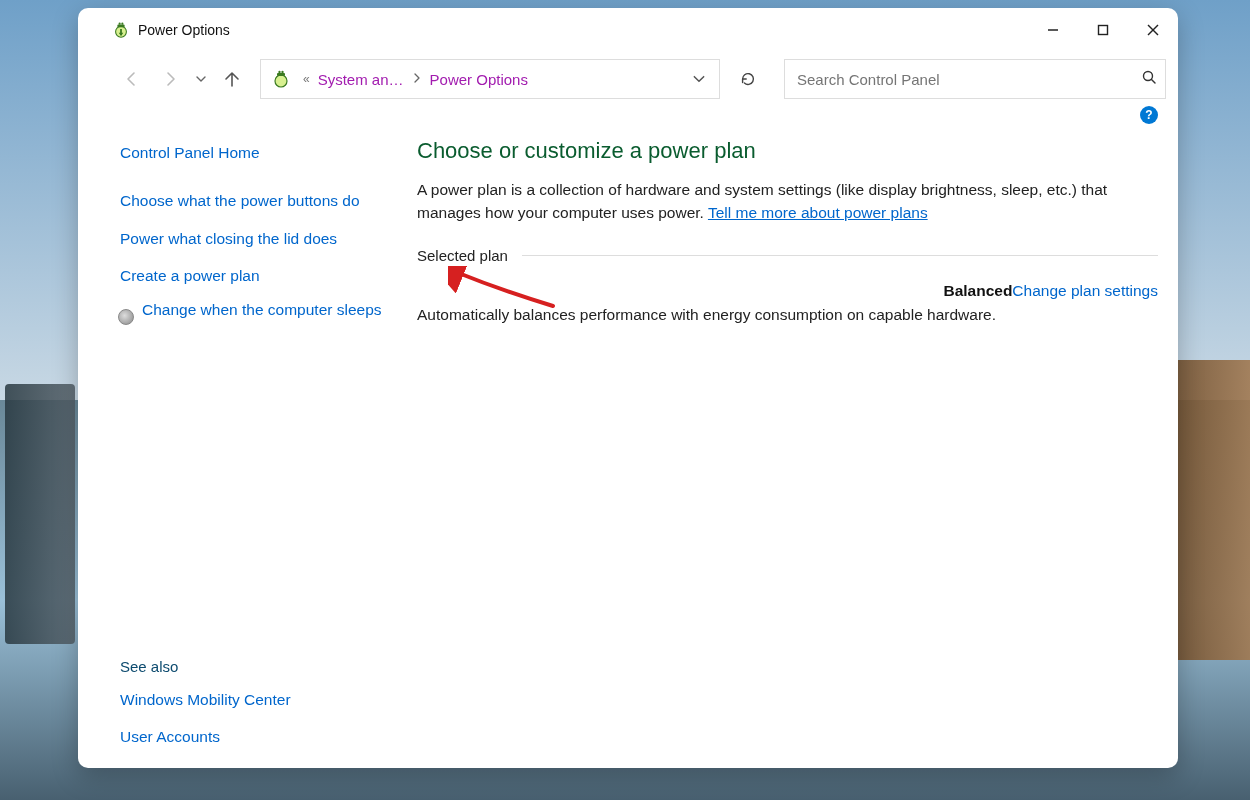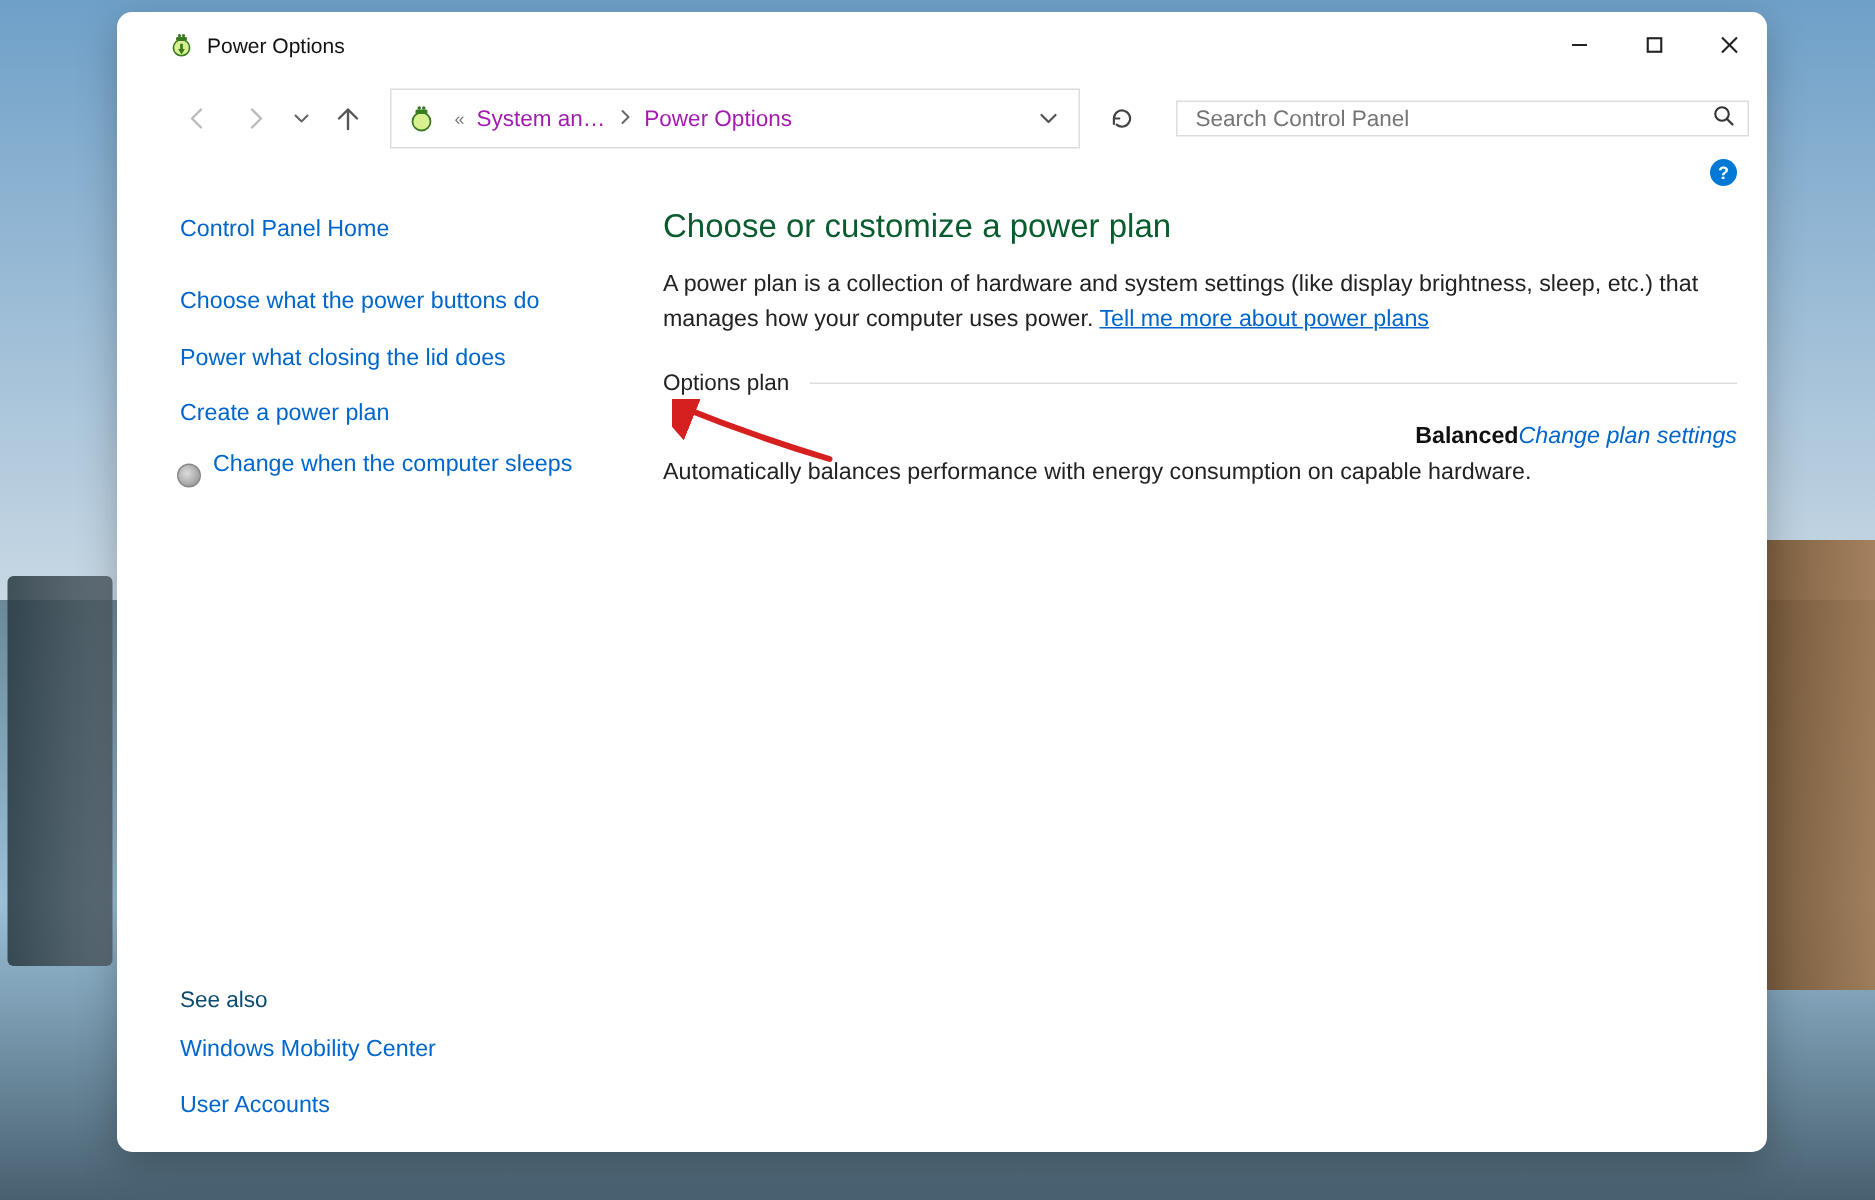--- a/index.html
+++ b/index.html
@@ -31,51 +31,51 @@
   .navrow { height:58px; display:flex; align-items:center; padding:0 12px 4px 18px; gap:6px; }
   .nav-btn { width:32px; height:32px; display:flex; align-items:center; justify-content:center; border-radius:4px; color:#555; }
   .nav-btn.disabled { color:#bbb; }
   .address { flex:0 0 auto; width:460px; height:40px; border:1px solid #ddd; display:flex; align-items:center; padding:0 6px; gap:4px; margin-left:6px; }
   .addr-icon { width:20px; height:20px; margin:0 4px; }
   .addr-text { font-size:15px; color:#a21caf; white-space:nowrap; }
   .addr-sep { color:#777; font-size:12px; padding:0 4px; }
   .addr-flex { flex:1; }
   .addr-dd { width:28px; display:flex; justify-content:center; color:#555; }
   .refresh { width:40px; height:40px; display:flex; align-items:center; justify-content:center; color:#444; margin-left:2px; }
-  .search { flex:1; height:24px; border:1px solid #ddd; margin-left:10px; display:flex; align-items:center; padding:0 8px 0 12px; }
+  .search { flex:1; height:40px; border:1px solid #ddd; margin-left:10px; display:flex; align-items:center; padding:0 8px 0 12px; }
   .search input { border:none; outline:none; font-size:15px; width:100%; color:#333; background:transparent; }
   .search .s-icon { color:#333; }
 
   
   .help-row { height:18px; position:relative; }
   .help-icon { position:absolute; right:20px; top:-4px; width:18px; height:18px; border-radius:50%; background:#0078d4; color:#fff; display:flex; align-items:center; justify-content:center; font-size:12px; font-weight:bold; }
 
   
-  .body { flex:1; display:flex; padding:4px 20px 12px 20px; gap:34px; }
+  .body { flex:1; display:flex; padding:4px 20px 12px 20px; gap:9px; }
 
   .sidebar { width:290px; display:flex; flex-direction:column; padding-top:6px; }
   .side-link { font-size:15.5px; color:#0066cc; padding:8px 2px; line-height:1.4; cursor:pointer; }
   .side-home { color:#0066cc; font-size:15.5px; padding:6px 2px 20px 2px; }
   .side-withicon { display:flex; align-items:flex-end; gap:8px; }
   .side-withicon .mini { width:16px; height:16px; margin-top:4px; flex:0 0 auto; border-radius:50%; background:radial-gradient(circle at 40% 40%, #ddd, #888); border:1px solid #888; }
   .spacer { flex:1; }
   .see-also { color:#0c4a6e; font-size:15px; padding:6px 2px; }
 
   .main { flex:1; padding-top:6px; }
   .main h1 { font-size:22px; font-weight:400; color:#0a5c2f; margin-bottom:14px; }
   .main p.desc { font-size:15.5px; color:#222; line-height:1.5; }
   .main a.inline { color:#0066cc; text-decoration:underline; }
 
   .section-label { display:flex; align-items:center; margin-top:22px; gap:14px; }
   .section-label span { font-size:15px; color:#222; }
   .section-label .line { flex:1; height:1px; background:#ddd; }
 
   .plan-row { display:flex; justify-content:flex-end; margin-top:18px; align-items:baseline;}
   .plan-name { font-size:15.5px; font-weight:600; color:#111; }
-  .plan-change { font-size:15.5px; color:#0066cc; cursor:pointer;font-style:italic; }
+  .plan-change { font-size:15.5px; color:#0066cc; cursor:pointer; }
   .plan-desc { font-size:15.5px; color:#222; margin-top:6px; }
 
   
   .arrow { position:absolute; left:370px; top:258px; pointer-events:none; }
 
 </style>
 </head>
 <body>
 
 <div class="bg-sky"></div>
@@ -198,21 +198,21 @@
     </div>
 
     <div class="main">
       <h1>Choose or customize a power plan</h1>
       <p class="desc">
         <span>A power plan is a collection of hardware and system settings (like display brightness, sleep, etc.) that manages how your computer uses power.</span>
         <a class="inline" href="#">Tell me more about power plans</a>
       </p>
 
       <div class="section-label">
-        <span>Options plan</span>
+        <span>Selected plan</span>
         <div class="line"></div>
       </div>
 
       <div class="plan-row">
         <span class="plan-name">Balanced</span>
         <span class="plan-change">Change plan settings</span>
       </div>
       <div class="plan-desc">Automatically balances performance with energy consumption on capable hardware.</div>
     </div>
   </div>

